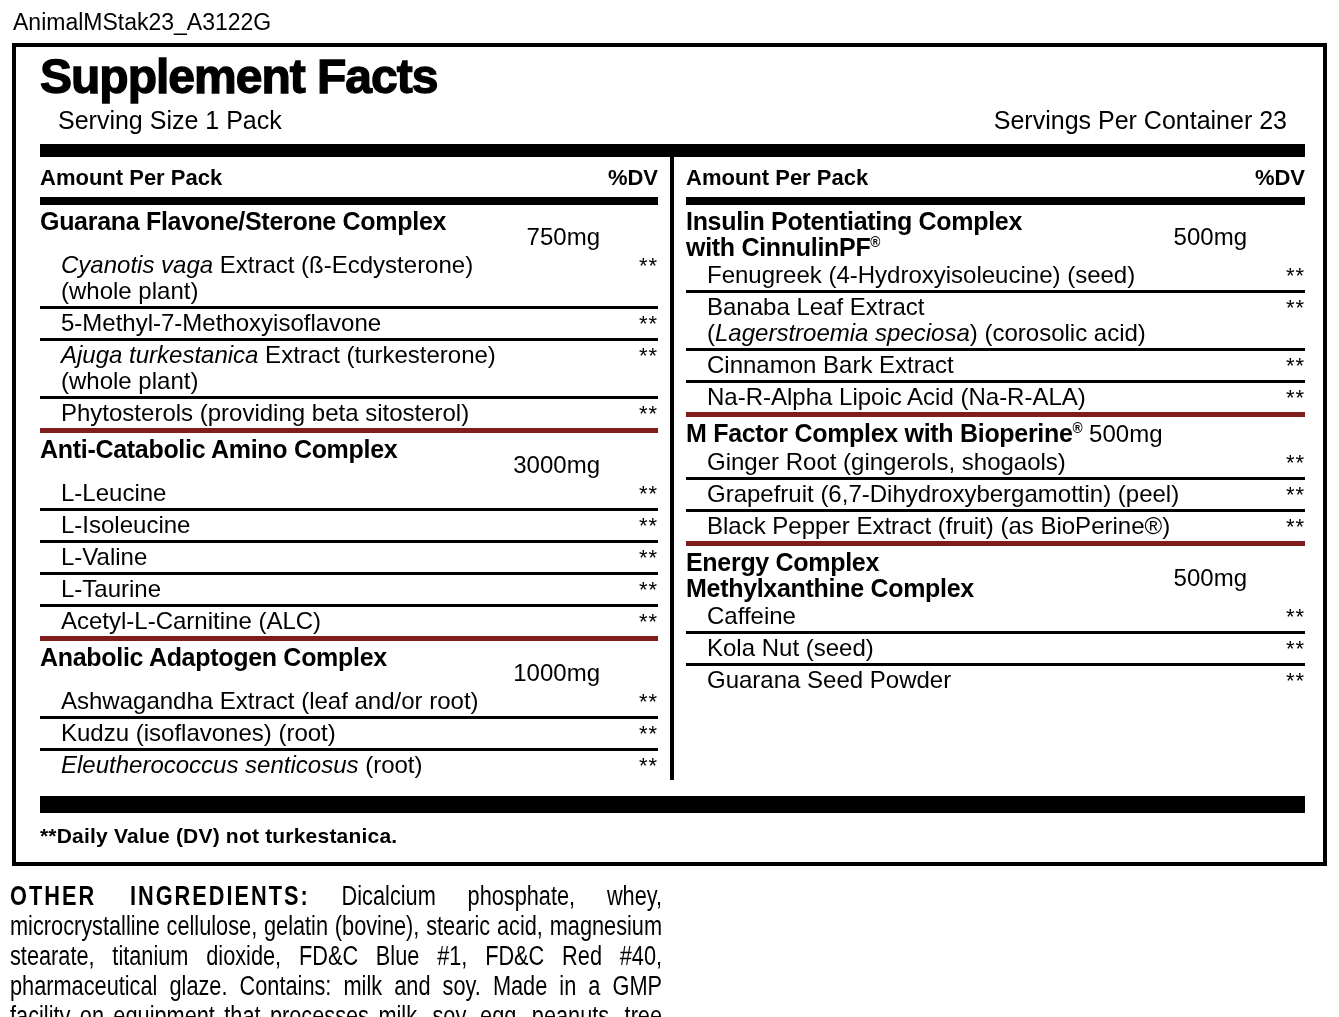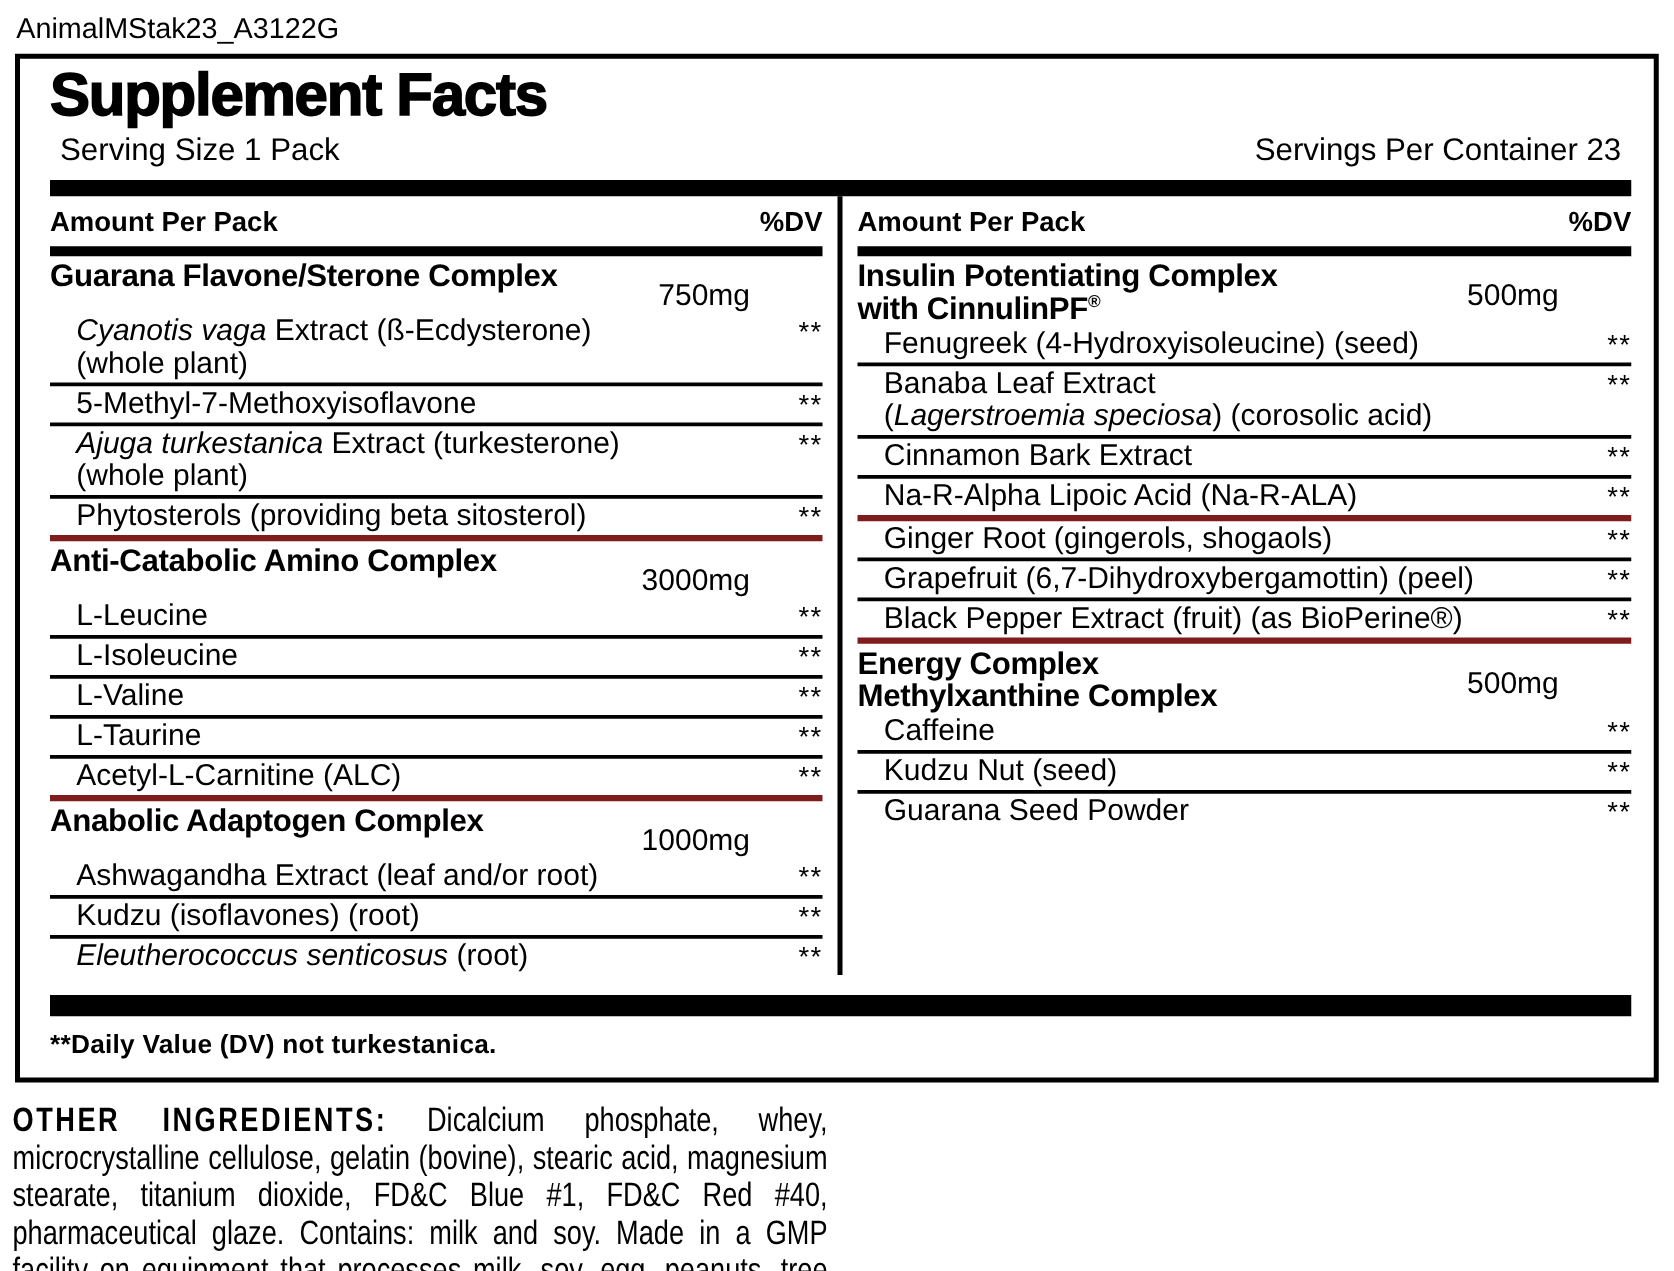--- a/index.html
+++ b/index.html
@@ -10,21 +10,21 @@
   }
   .file-label{font-size:23px;margin:9px 0 7px 13px;}
   .facts-box{
     margin:0 12px;border:4px solid #000;box-sizing:border-box;width:1315px;
     padding:2px 18px 12px 24px;background:#fff;
   }
   .sf-title{
     font-size:48px;font-weight:bold;letter-spacing:-1px;line-height:1.02;
     -webkit-text-stroke:1.3px #000;margin-top:4px;
   }
-  .serving-row{display:flex;justify-content:space-between;font-size:25px;margin:4px 8px 9px;}
+  .serving-row{display:flex;justify-content:space-between;font-size:25px;margin:4px 18px 9px;}
   .bar{background:#000;}
   .bar-top{height:13px;}
   .bar-bottom{height:17px;margin-top:9px;}
   .columns{display:flex;align-items:stretch;padding-bottom:7px;}
   .col{width:618px;}
   .col.right{flex:1;}
   .divider{width:4px;background:#000;margin:0 12px;flex:0 0 auto;}
   .col-head{display:flex;justify-content:space-between;font-weight:bold;font-size:22px;padding:8px 0 6px;gap:40px;}
   .bar-colhead{height:8px;}
   .section + .section{border-top:5px solid #7f1d1d;}
@@ -201,20 +201,25 @@
               <div class="dv">**</div>
             </div>
             <div class="ing-row">
               <div class="ing-text">
                 <div><span>Na-R-Alpha Lipoic Acid (Na-R-ALA)</span></div>
               </div>
               <div class="dv">**</div>
             </div>
           </div>
           <div class="section">
+            <div class="sec-header">
+              <div class="sec-name">
+                <div class="nowrap"><span>M Factor Complex with Bioperine</span><span class="sup">®</span><span class="amount-inline">&nbsp;500mg</span></div>
+              </div>
+            </div>
             <div class="ing-row">
               <div class="ing-text">
                 <div><span>Ginger Root (gingerols, shogaols)</span></div>
               </div>
               <div class="dv">**</div>
             </div>
             <div class="ing-row">
               <div class="ing-text">
                 <div><span>Grapefruit (6,7-Dihydroxybergamottin) (peel)</span></div>
               </div>
@@ -236,21 +241,21 @@
               <div class="sec-amount">500mg</div>
             </div>
             <div class="ing-row">
               <div class="ing-text">
                 <div><span>Caffeine</span></div>
               </div>
               <div class="dv">**</div>
             </div>
             <div class="ing-row">
               <div class="ing-text">
-                <div><span>Kudzu Nut (seed)</span></div>
+                <div><span>Kola Nut (seed)</span></div>
               </div>
               <div class="dv">**</div>
             </div>
             <div class="ing-row">
               <div class="ing-text">
                 <div><span>Guarana Seed Powder</span></div>
               </div>
               <div class="dv">**</div>
             </div>
           </div>

